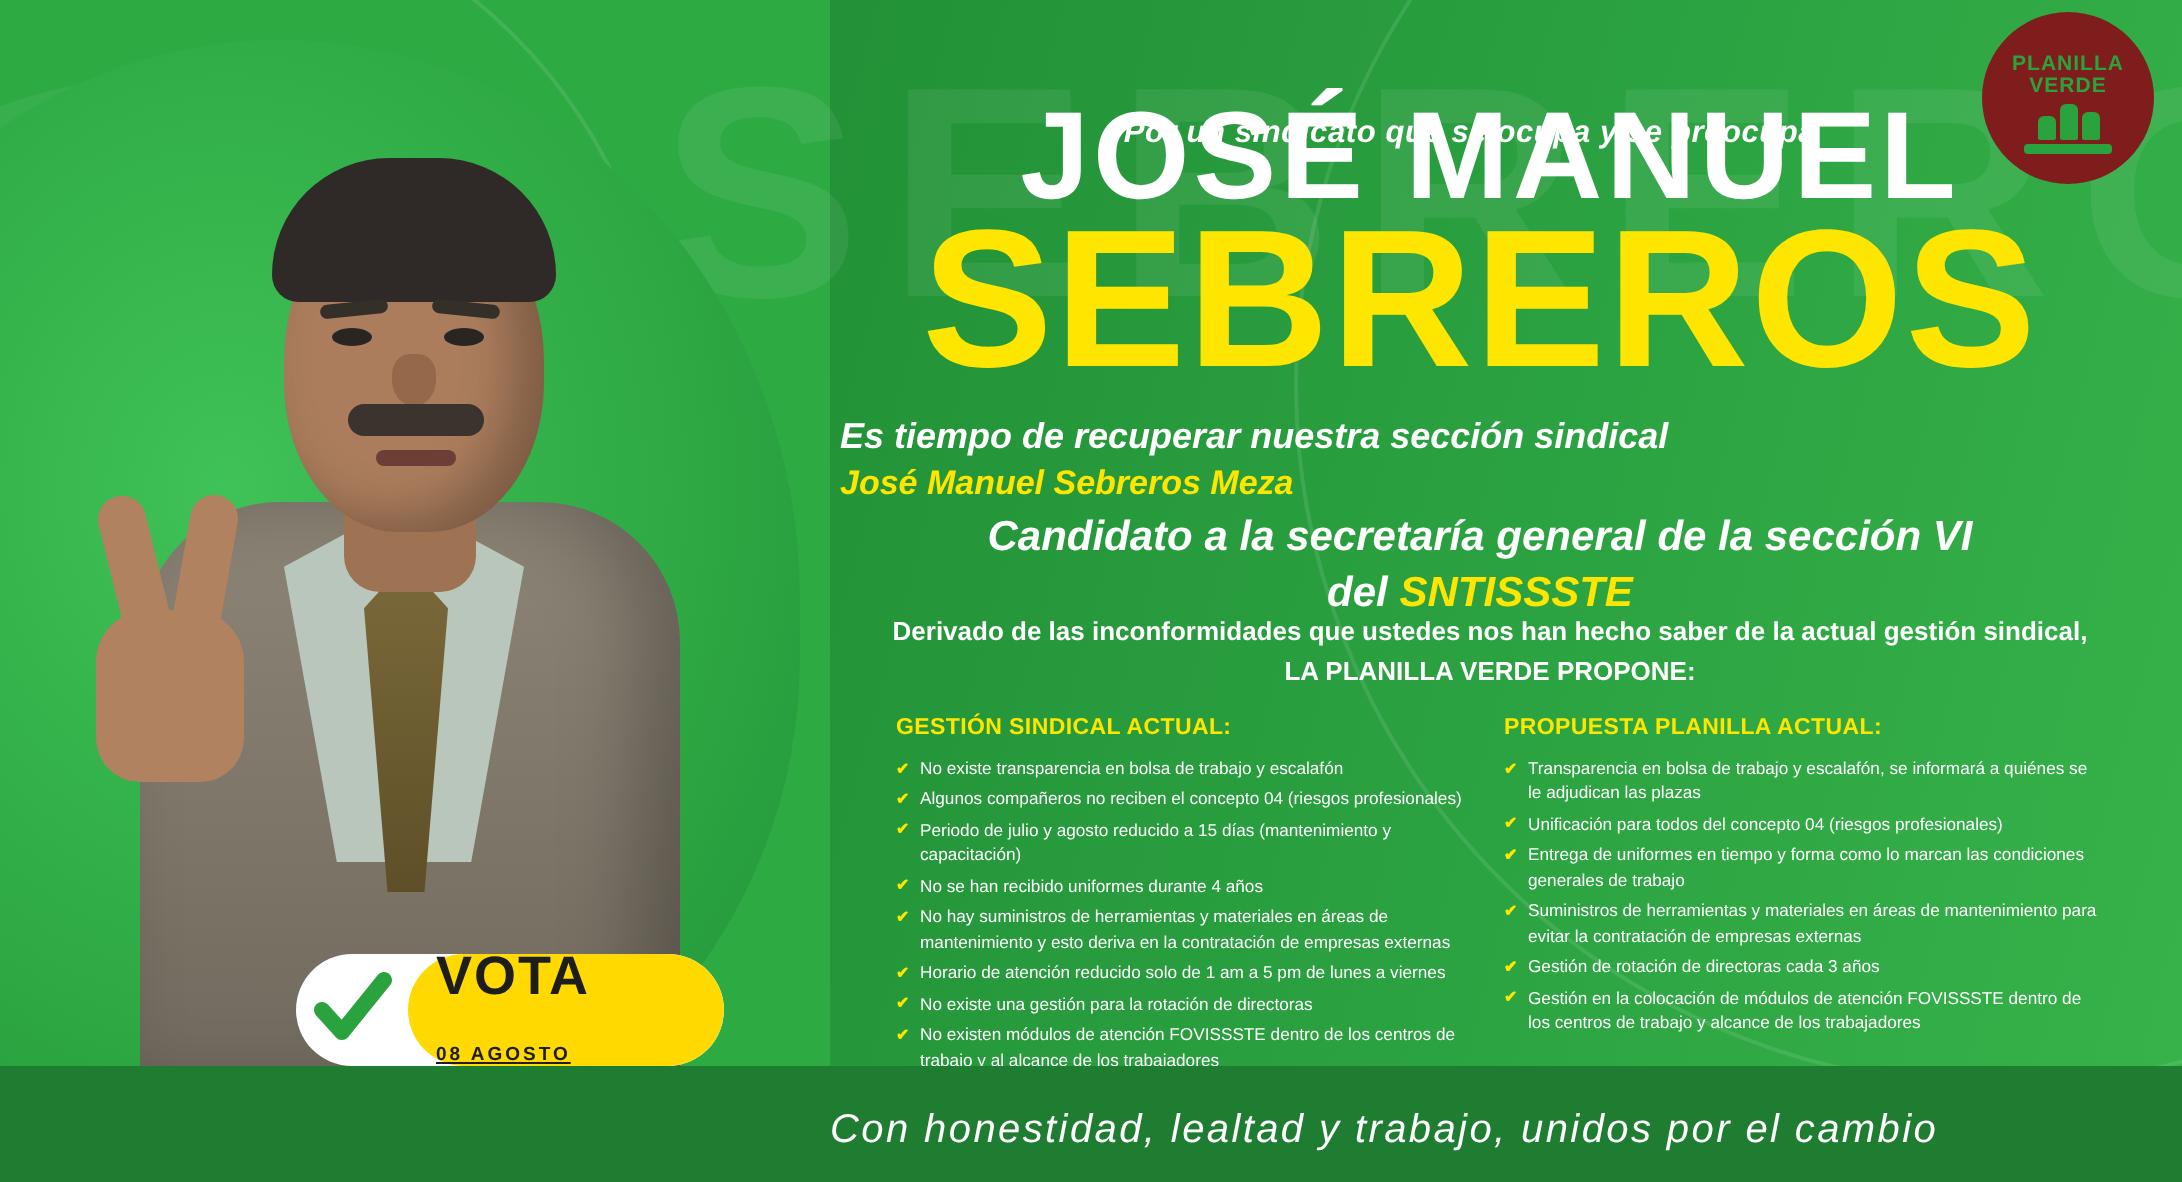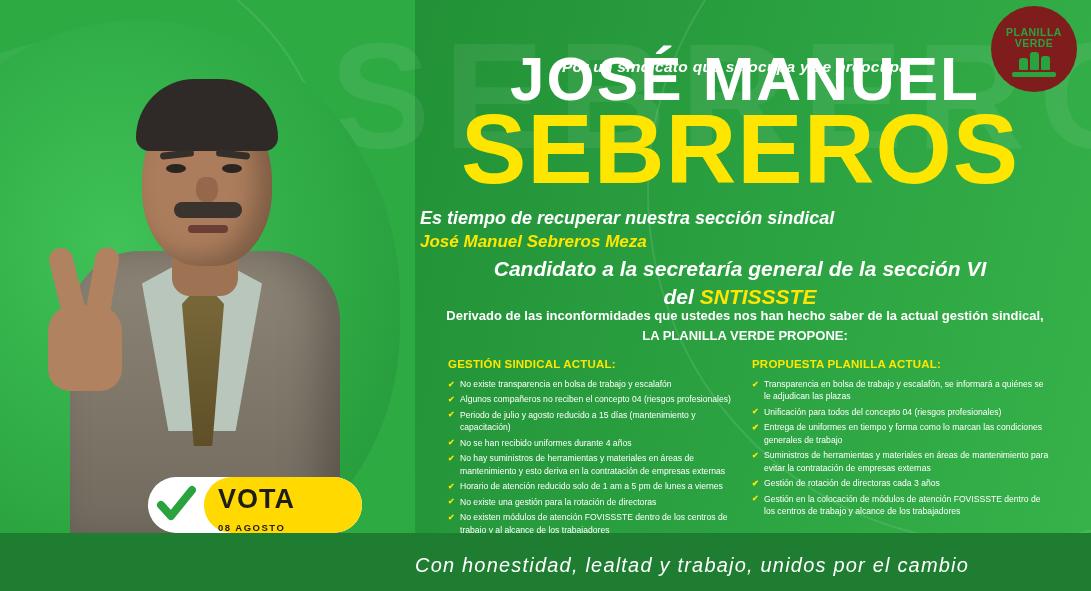--- a/index.html
+++ b/index.html
@@ -367,21 +367,22 @@
     font-weight: bold;
     color: #1d1d1b;
     line-height: 1;
     letter-spacing: 1px;
   }
   .vote-date {
     font-size: 9.5px;
     font-weight: bold;
     color: #1d1d1b;
     letter-spacing: 1.5px;
-    margin-top: 9px;
+    margin-top: 20px;
+    text-decoration: underline;
   }
   .slogan-left {
     position: absolute;
     left: 118px;
     bottom: 20px;
     width: 270px;
     text-align: center;
     color: #ffffff;
     font-size: 17px;
     font-weight: bold;

